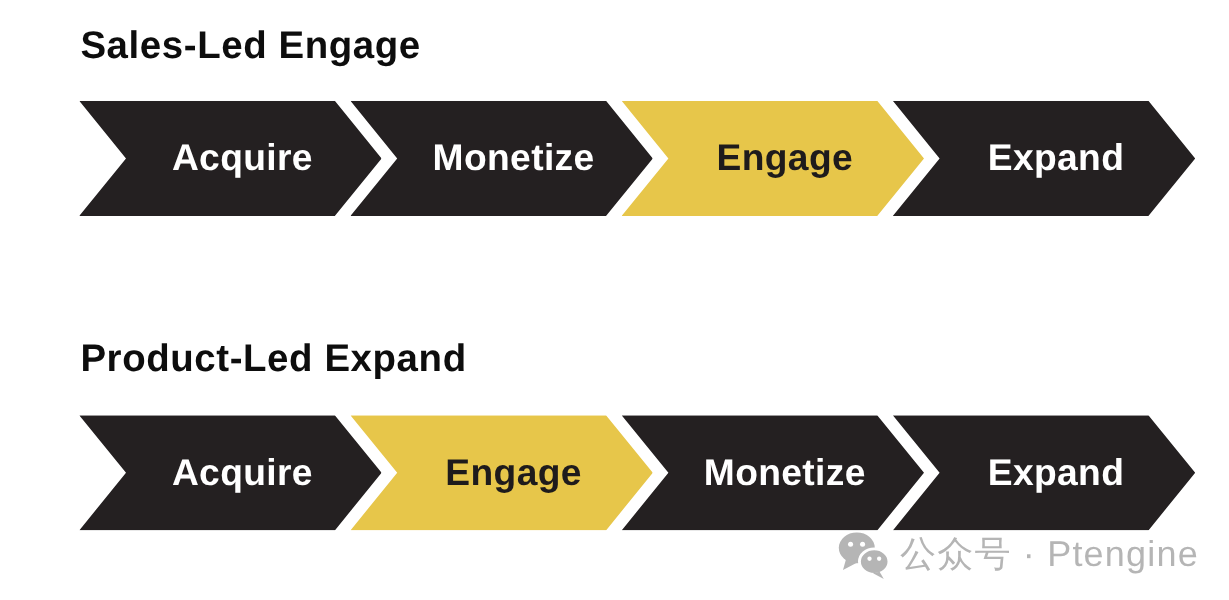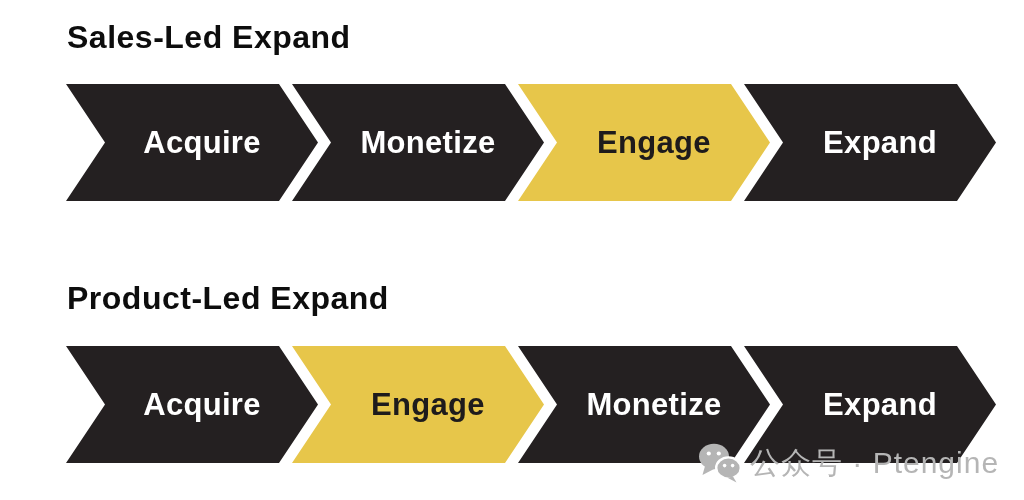--- a/index.html
+++ b/index.html
@@ -33,21 +33,21 @@
     position: absolute;
     left: 66px;
     display: flex;
   }
   #row-sales   { top: 84px; }
   #row-product { top: 346px; }
 
   .chevron {
     position: relative;
     width: 252px;
-    height: 117px;
+    height: 96px;
     box-sizing: border-box;
     padding-left: 20px;
     display: flex;
     align-items: center;
     justify-content: center;
     background: var(--arrow_black, #242021);
     color: var(--label_on_black, #ffffff);
     clip-path: polygon(0 0, calc(100% - 39px) 0, 100% 50%, calc(100% - 39px) 100%, 0 100%, 39px 50%);
   }
   .chevron + .chevron { margin-left: -26px; }
@@ -79,21 +79,21 @@
     white-space: nowrap;
     line-height: 1;
   }
   .wechat-icon { display: block; }
 </style>
 </head>
 <body>
 
 <div class="canvas">
 
-  <h2 class="model-title" id="title-sales">Sales-Led Expand</h2>
+  <h2 class="model-title" id="title-sales">Sales-Led Engage</h2>
 
   <div class="funnel-row" id="row-sales">
     <div class="chevron">
       <span class="stage-label">Acquire</span>
     </div>
     <div class="chevron">
       <span class="stage-label">Monetize</span>
     </div>
     <div class="chevron yellow">
       <span class="stage-label">Engage</span>

